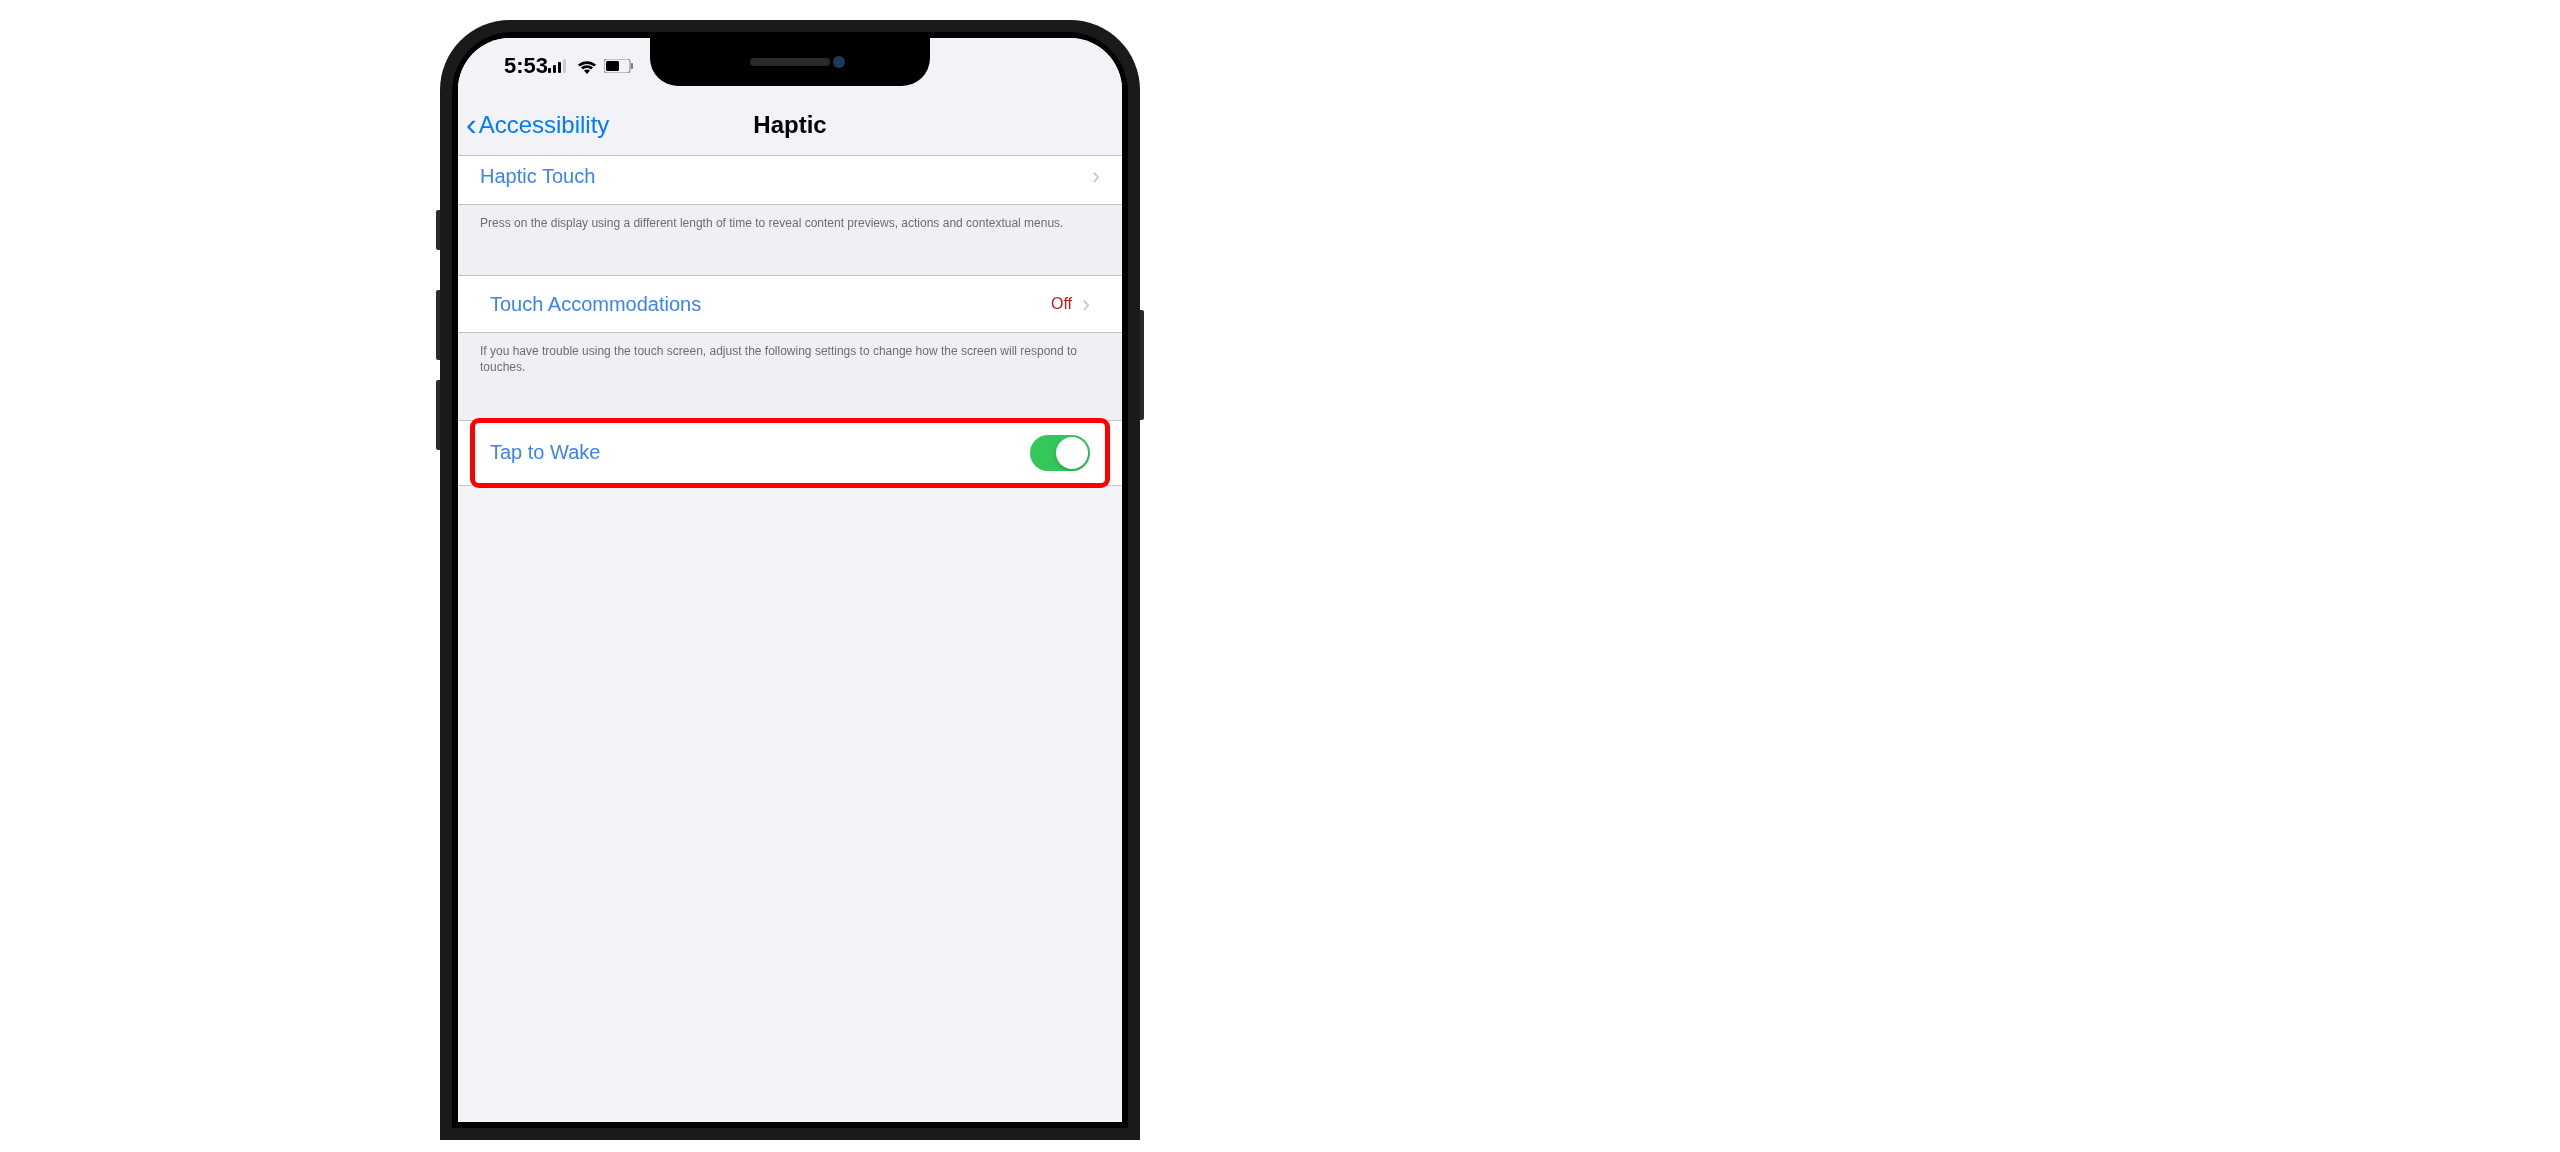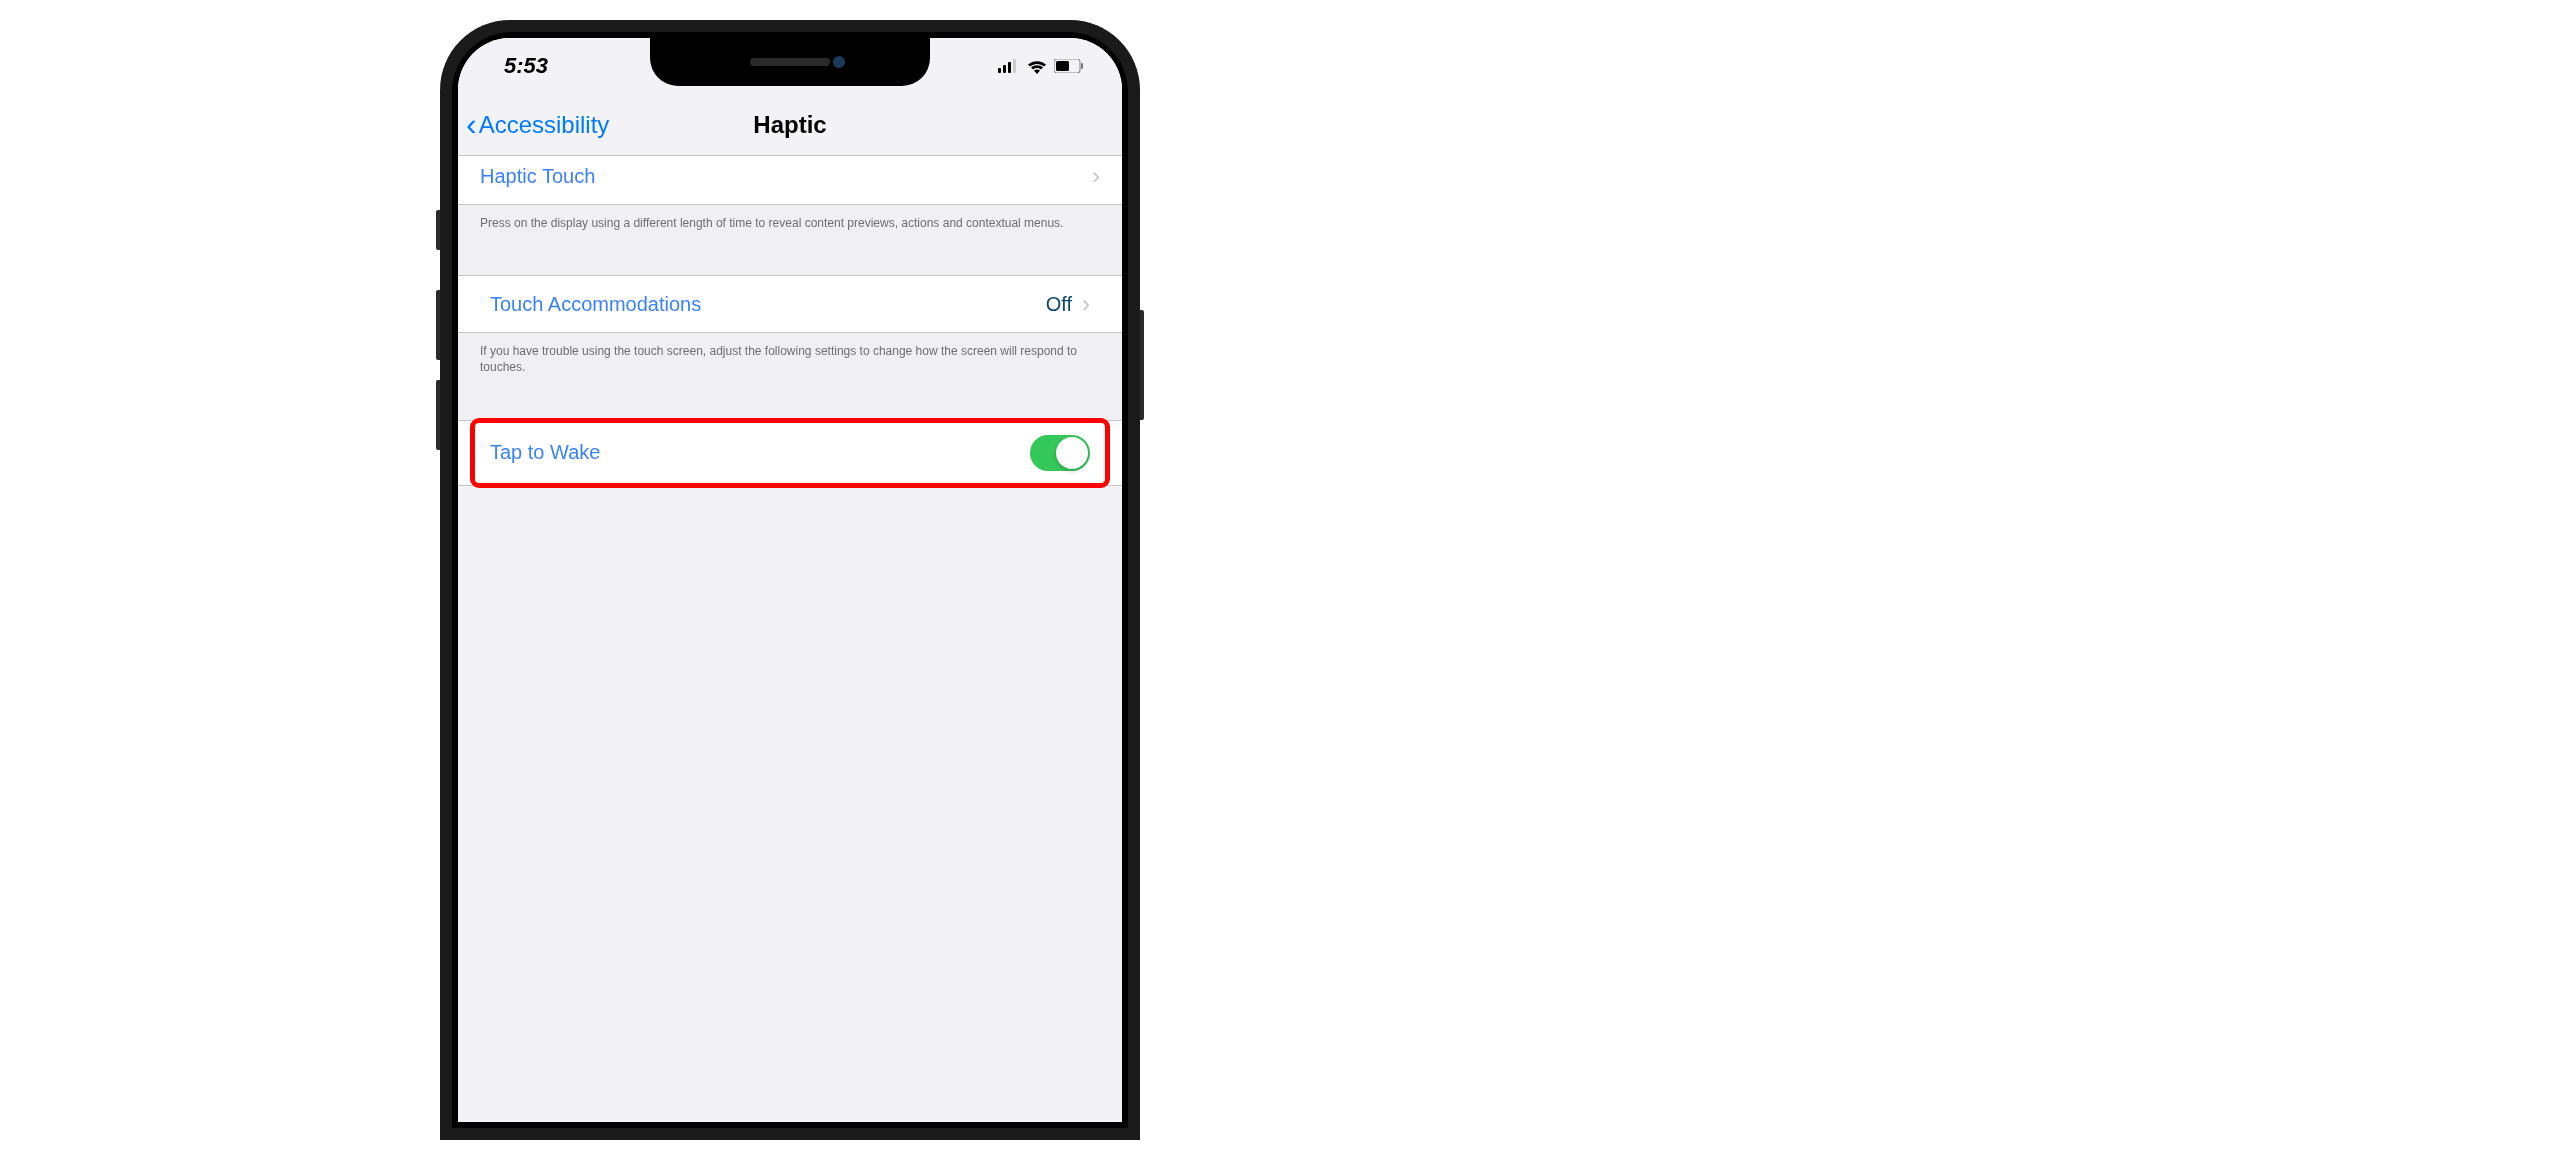--- a/index.html
+++ b/index.html
@@ -64,25 +64,24 @@
       width: 12px;
       height: 12px;
       background: #1a3a5a;
       border-radius: 50%;
       position: absolute;
       right: 85px;
     }
     .status-bar {
       height: 56px;
       display: flex;
-      justify-content: space-between;
+      justify-content: flex-start;
       align-items: center;
       padding: 0 32px;
       background: #f2f2f7;
-      font-style: italic;
     }
     .status-time {
       font-weight: 600;
       font-size: 22px;
       color: #000;
       padding-left: 14px;
     }
     .status-icons {
       display: flex;
       align-items: center;
@@ -137,22 +136,22 @@
     .row-label {
       font-size: 20px;
       color: #3b82f6;
     }
     .row-right {
       display: flex;
       align-items: center;
       gap: 10px;
     }
     .row-value {
-      font-size: 20px;
-      color: #0c4a6e;
+      font-size: 16px;
+      color: #b91c1c;
     }
     .disclosure {
       color: #c7c7cc;
       font-size: 24px;
       font-weight: 400;
     }
     .footer-text {
       padding: 10px 22px 14px 22px;
       font-size: 12px;
       color: #6d6d72;

